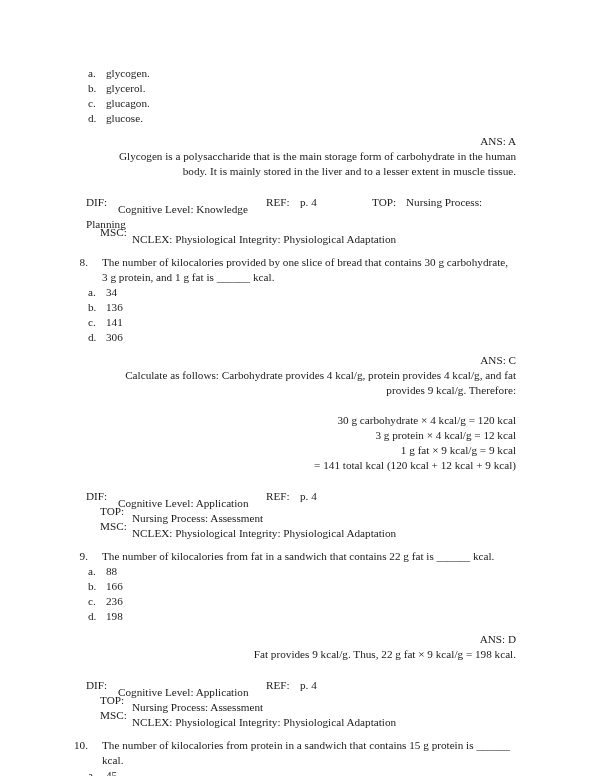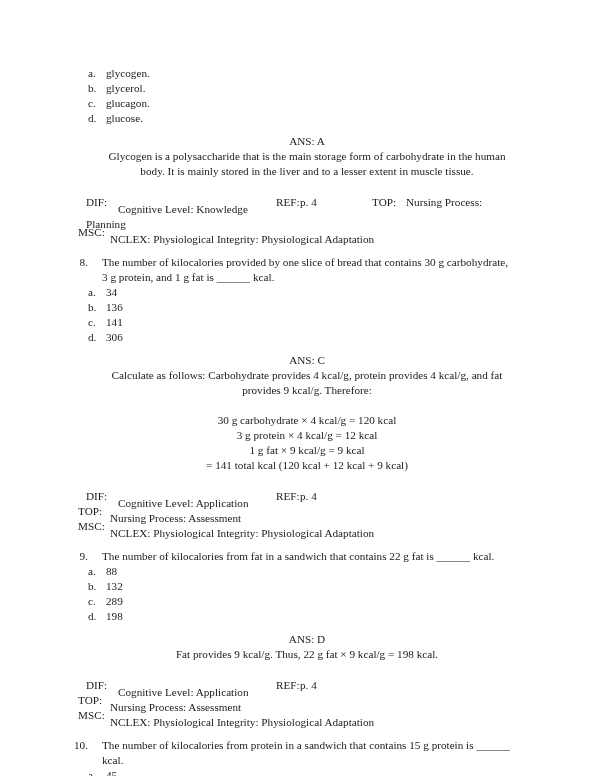--- a/index.html
+++ b/index.html
@@ -56,21 +56,21 @@
   }
   .opt-letter {
     width: 14px;
     flex: 0 0 14px;
   }
   .opt-text {
     margin-left: 4px;
   }
   .para {
     margin-left: 26px;
-    text-align: center;
+    text-align: right;
   }
 
   
   .meta {
     margin-left: 14px;
     position: relative;
     height: 15px;
     margin-top: 8px;
   }
   .meta-tall { height: 30px; }
@@ -80,21 +80,21 @@
     top: 0;
   }
   .meta-val {
     position: absolute;
     left: 32px;
     top: 7px;
     width: 190px;
   }
   .meta-lbl2 {
     position: absolute;
-    left: 190px;
+    left: 180px;
     top: 0;
   }
   .meta-val2 {
     position: absolute;
     left: 214px;
     top: 0;
   }
   .meta-lbl3 {
     position: absolute;
     left: 286px;
@@ -105,21 +105,21 @@
     left: 320px;
     top: 0;
     width: 130px;
   }
   .meta-wrap {
     position: absolute;
     left: 0;
     top: 22px;
   }
   .meta-simple {
-    margin-left: 6px;
+    margin-left: 28px;
     position: relative;
     height: 15px;
   }
 </style>
 </head>
 <body>
 
 <div class="page">
   <div class="content">
 
@@ -223,25 +223,25 @@
       <span class="q-num">9.</span>
       <span class="q-text">The number of kilocalories from fat in a sandwich that contains 22 g fat is ______ kcal.</span>
     </div>
     <div class="options">
       <div class="option">
         <span class="opt-letter">a.</span>
         <span class="opt-text">88</span>
       </div>
       <div class="option">
         <span class="opt-letter">b.</span>
-        <span class="opt-text">132</span>
+        <span class="opt-text">166</span>
       </div>
       <div class="option">
         <span class="opt-letter">c.</span>
-        <span class="opt-text">289</span>
+        <span class="opt-text">236</span>
       </div>
       <div class="option">
         <span class="opt-letter">d.</span>
         <span class="opt-text">198</span>
       </div>
     </div>
 
     <div class="spacer-sm"></div>
 
     <div class="para">ANS:  D</div>

